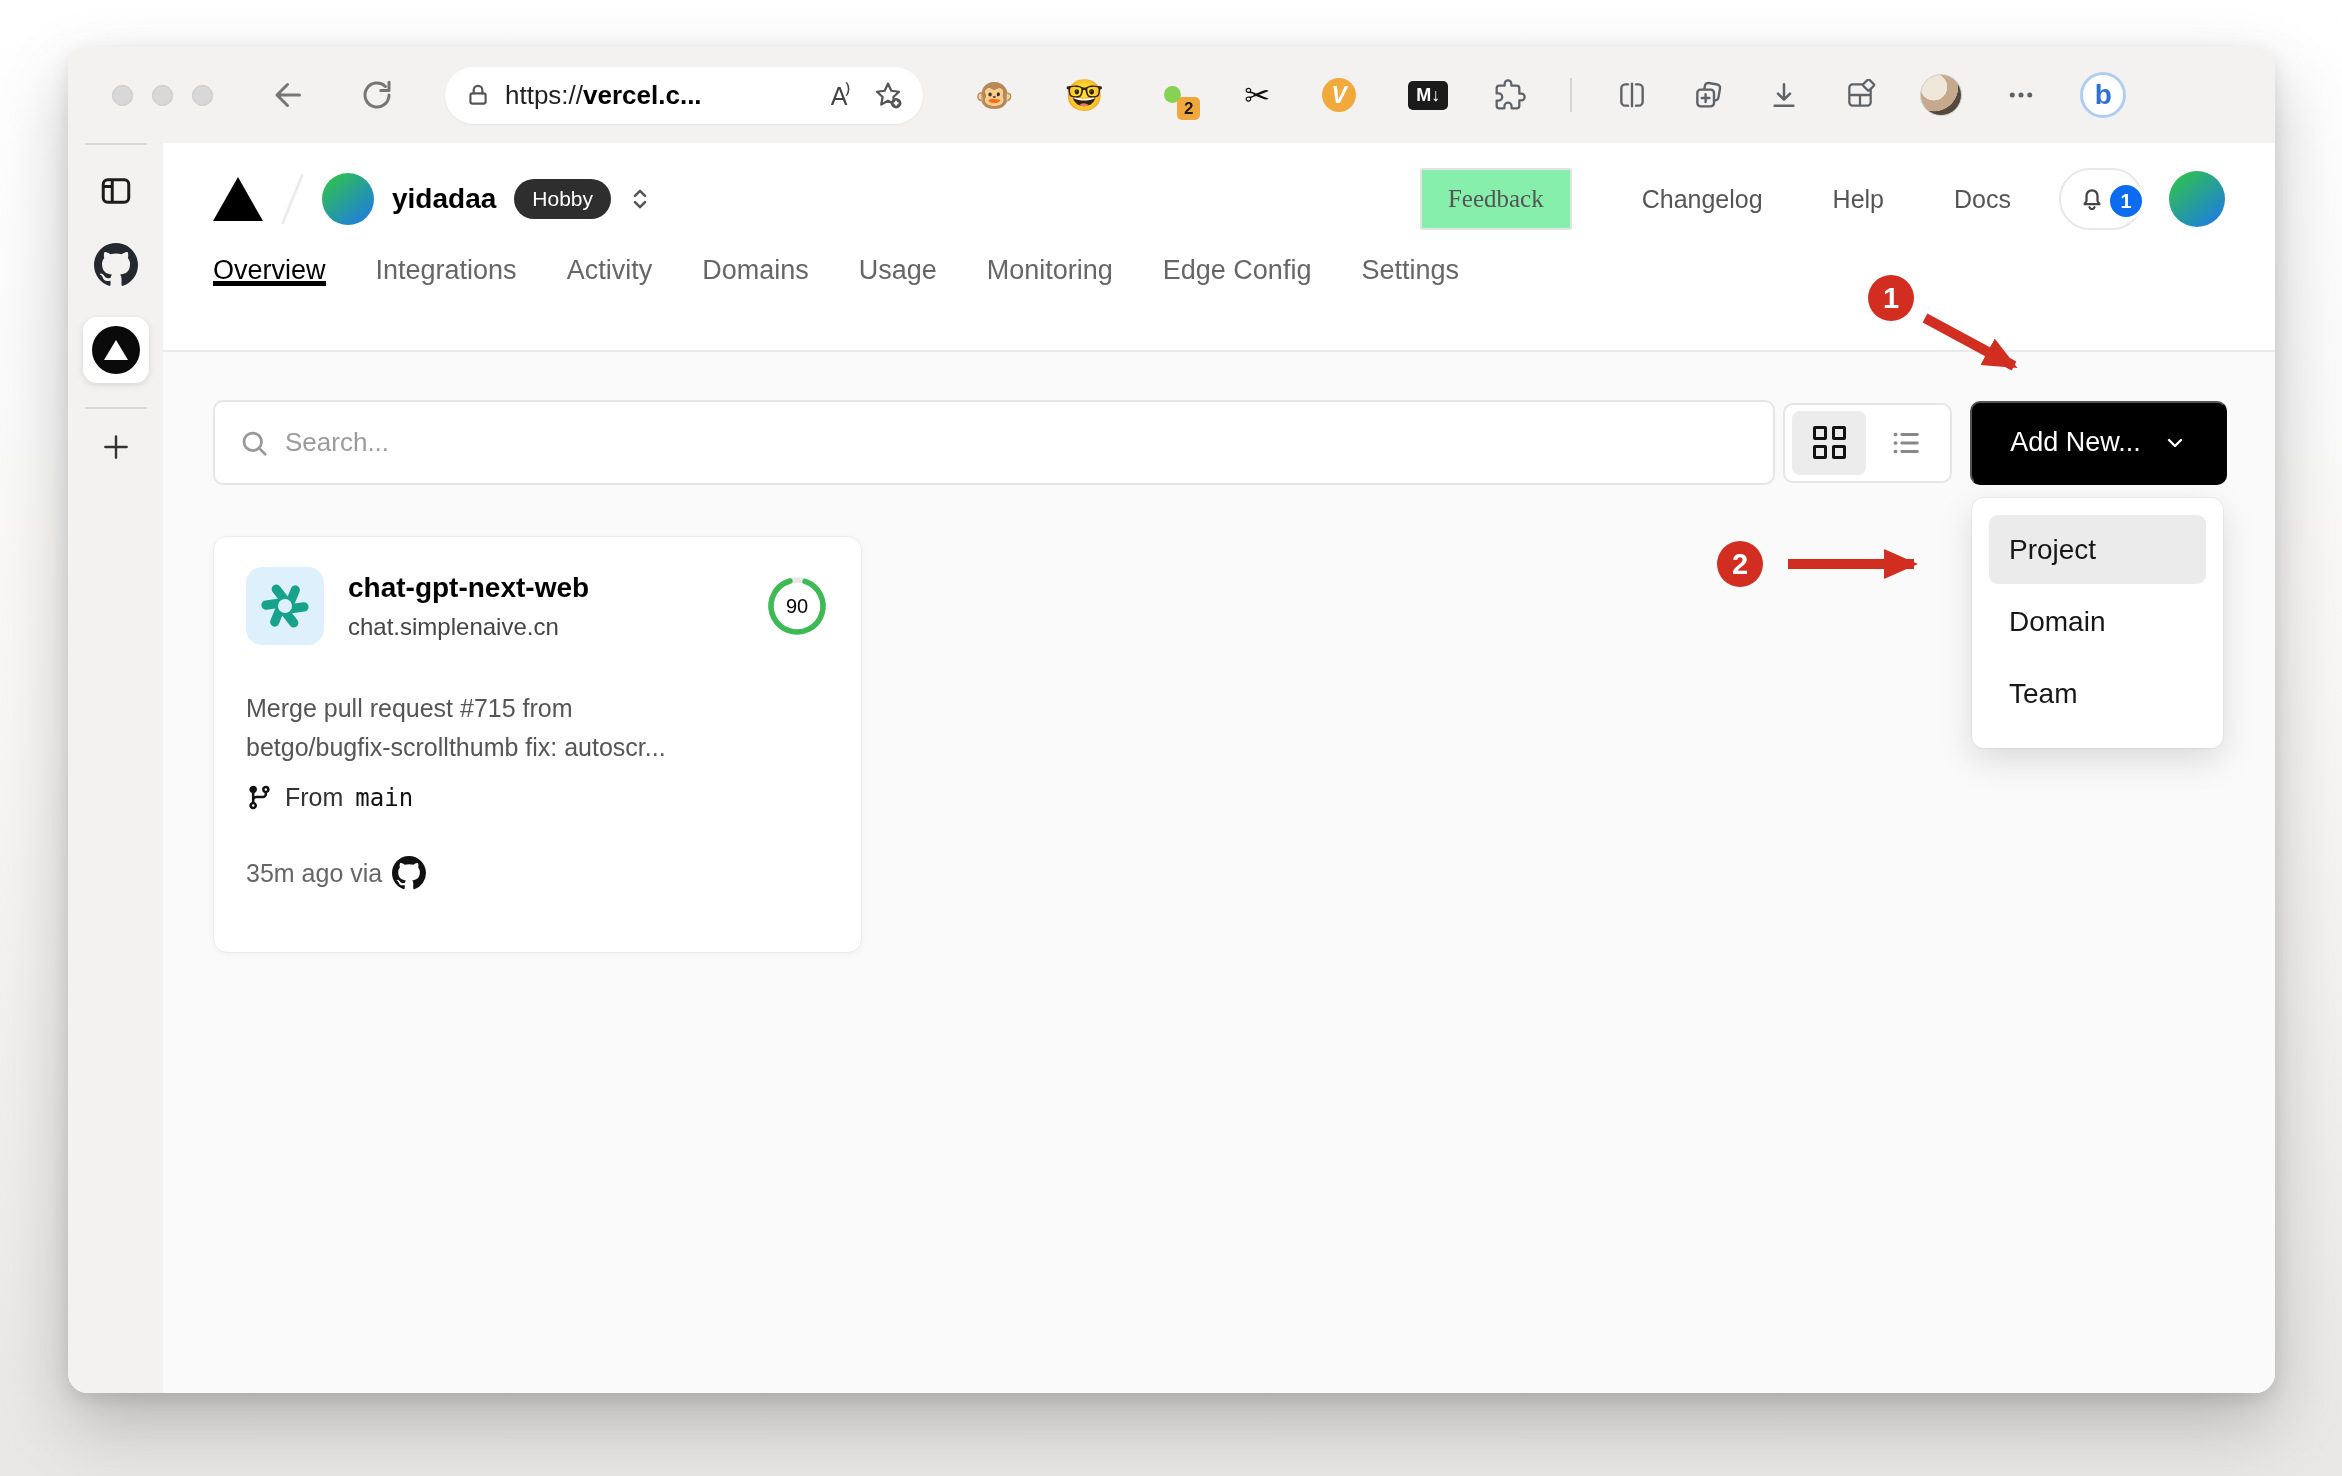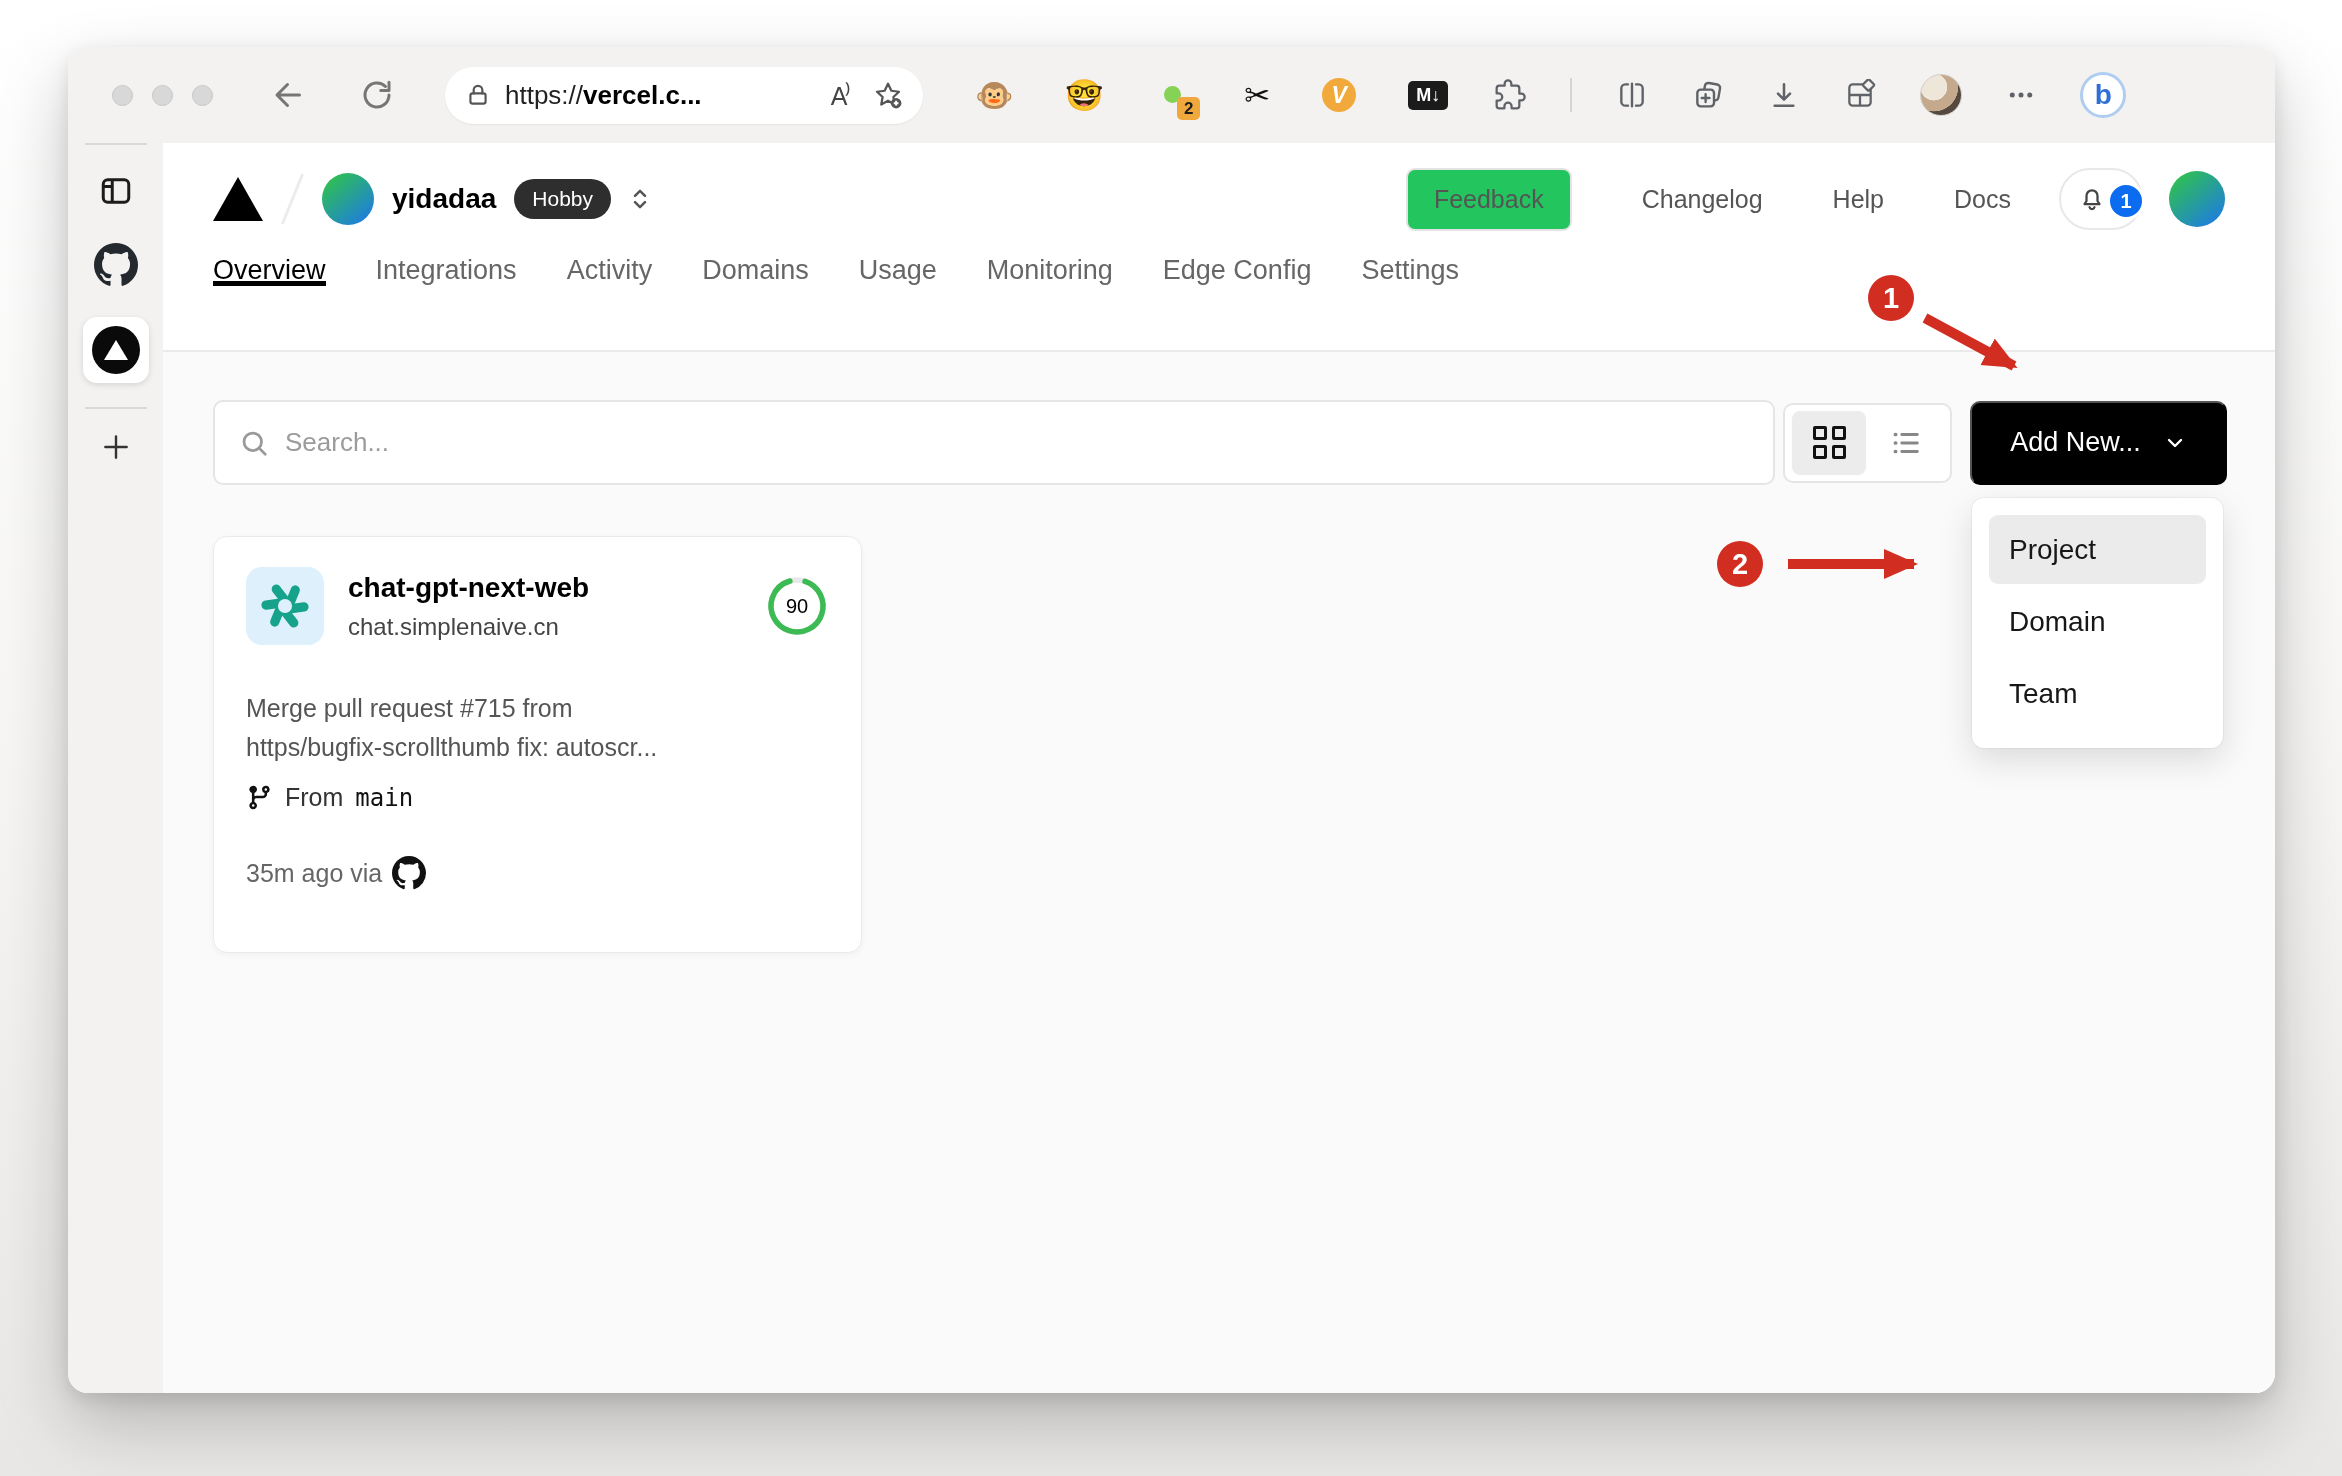--- a/index.html
+++ b/index.html
@@ -64,22 +64,22 @@
   .tri { width:0; height:0; border-left:25px solid transparent; border-right:25px solid transparent;
          border-bottom:44px solid #000; }
   .slash { width:3px; height:54px; background:#ececec; transform:rotate(22deg); margin:0 28px; }
   .grad-avatar { border-radius:50%; background:linear-gradient(140deg,#2fbf53 12%,#1f7fdb 88%); }
   .team-av { width:52px; height:52px; }
   .team-name { margin-left:18px; font-size:28px; font-weight:700; color:#000; }
   .plan-pill { margin-left:18px; background:#2e2e2e; color:#fff; font-size:21px; padding:8px 18px;
                border-radius:999px; }
   .updown { margin-left:14px; display:flex; }
   .hright { margin-left:auto; display:flex; align-items:center; }
-  .feedback-btn { border:2px solid #e3e3e3; background:#22c55e; border-radius:9px; padding:15px 26px;
-                  font-size:25px; color:#555; }
+  .feedback-btn { border:2px solid #e3e3e3; background:#86efac; border-radius:2px; padding:15px 26px;
+                  font-size:25px; color:#555;font-family:Liberation Serif, serif; }
   .hlink { font-size:25px; color:#555; margin-left:70px; }
   .bell-pill { position:relative; margin-left:48px; width:84px; height:62px; border:2px solid #e8e8e8;
                border-radius:999px; background:#fff; display:flex; align-items:center; padding-left:16px; }
   .bell-badge { position:absolute; right:-4px; top:12px; width:38px; height:38px; border-radius:50%;
                 background:#0b6cf0; border:3px solid #fff; color:#fff; font-size:20px; font-weight:700;
                 display:flex; align-items:center; justify-content:center; }
   .user-av { width:56px; height:56px; margin-left:26px; }
 
   
   .vtabs { height:97px; flex:none; display:flex; align-items:flex-start; gap:50px; padding:0 50px;
@@ -346,21 +346,21 @@
                 <svg width="64" height="64" viewBox="0 0 64 64">
                   <circle cx="32" cy="32" r="26" fill="none" stroke="#e8e8e8" stroke-width="5.5"></circle>
                   <circle cx="32" cy="32" r="26" fill="none" stroke="#3cba54" stroke-width="5.5" stroke-linecap="round" stroke-dasharray="147 17" transform="rotate(-72 32 32)"></circle>
                 </svg>
                 <span class="score">90</span>
               </div>
             </div>
 
             <div class="commit">
               <div>Merge pull request #715 from</div>
-              <div>https/bugfix-scrollthumb fix: autoscr...</div>
+              <div>betgo/bugfix-scrollthumb fix: autoscr...</div>
             </div>
 
             <div class="branch-row">
               <svg width="27" height="27" viewBox="0 0 16 16">
                   <path fill="#111" d="M9.5 3.25a2.25 2.25 0 1 1 3 2.122V6A2.5 2.5 0 0 1 10 8.5H6a1 1 0 0 0-1 1v1.128a2.251 2.251 0 1 1-1.5 0V5.372a2.25 2.25 0 1 1 1.5 0v1.836A2.5 2.5 0 0 1 6 7h4a1 1 0 0 0 1-1v-.628A2.25 2.25 0 0 1 9.5 3.25zM4.25 12a.75.75 0 1 0 0 1.5.75.75 0 0 0 0-1.5zM3.5 3.25a.75.75 0 1 1 1.5 0 .75.75 0 0 1-1.5 0zm8.25-.75a.75.75 0 1 0 0 1.5.75.75 0 0 0 0-1.5z"></path>
                 </svg>
               <span style="margin-left:12px">From</span>
               <span class="b-name">main</span>
             </div>
 

